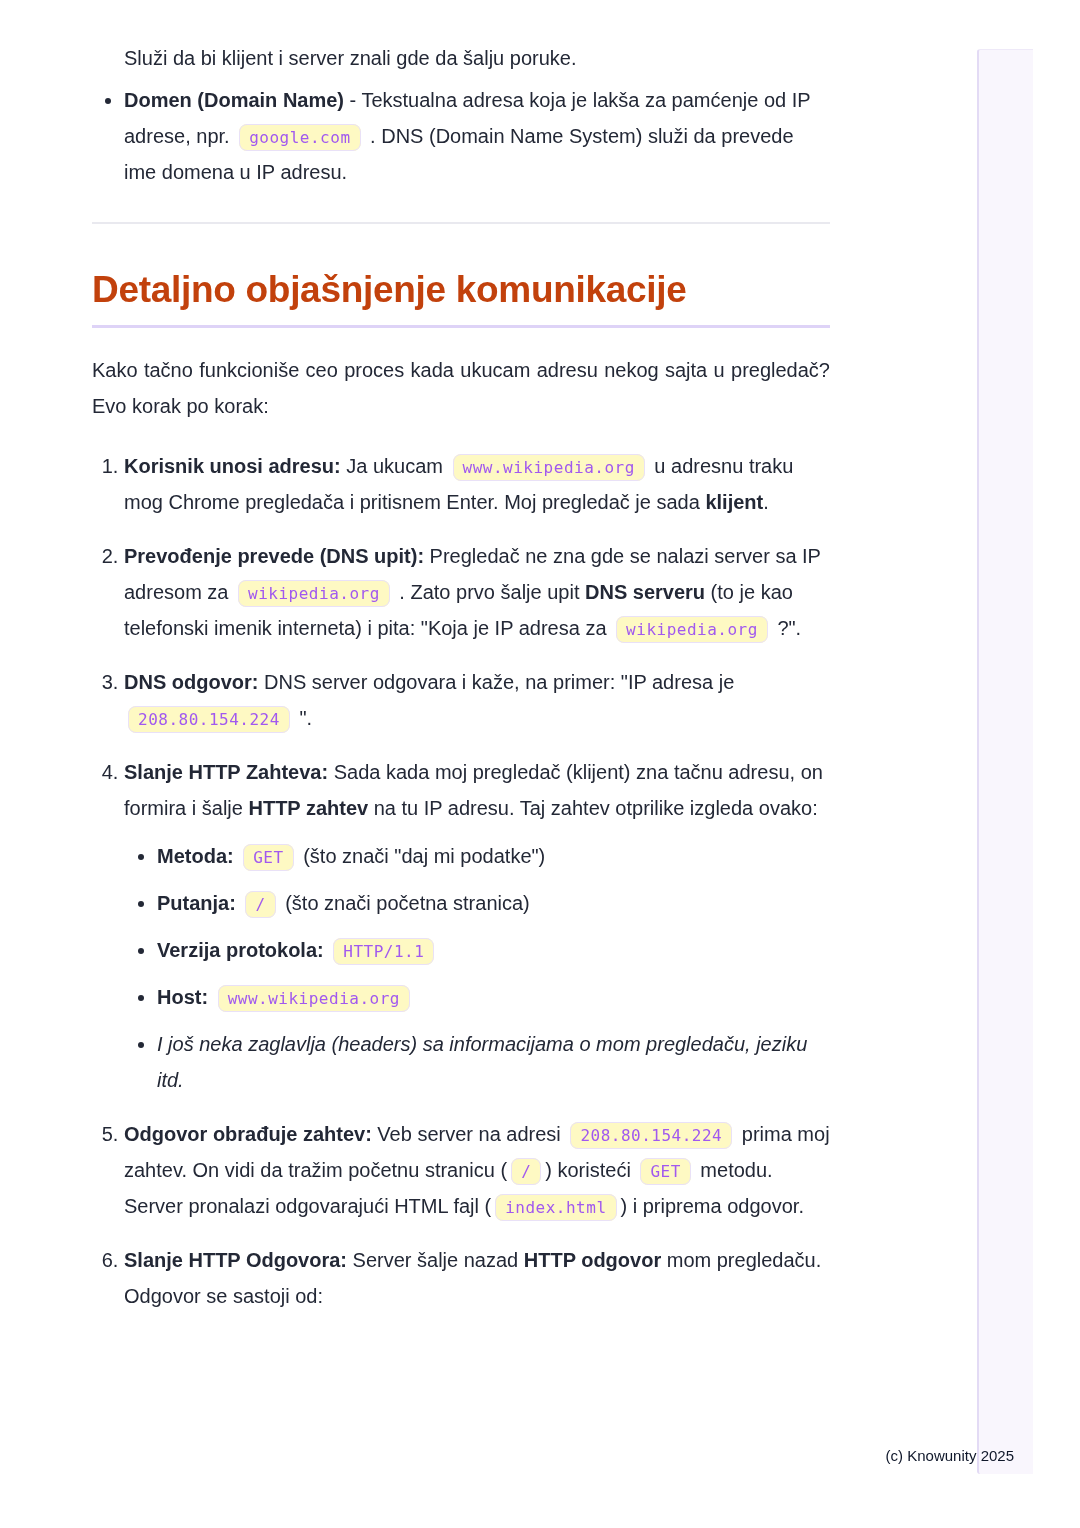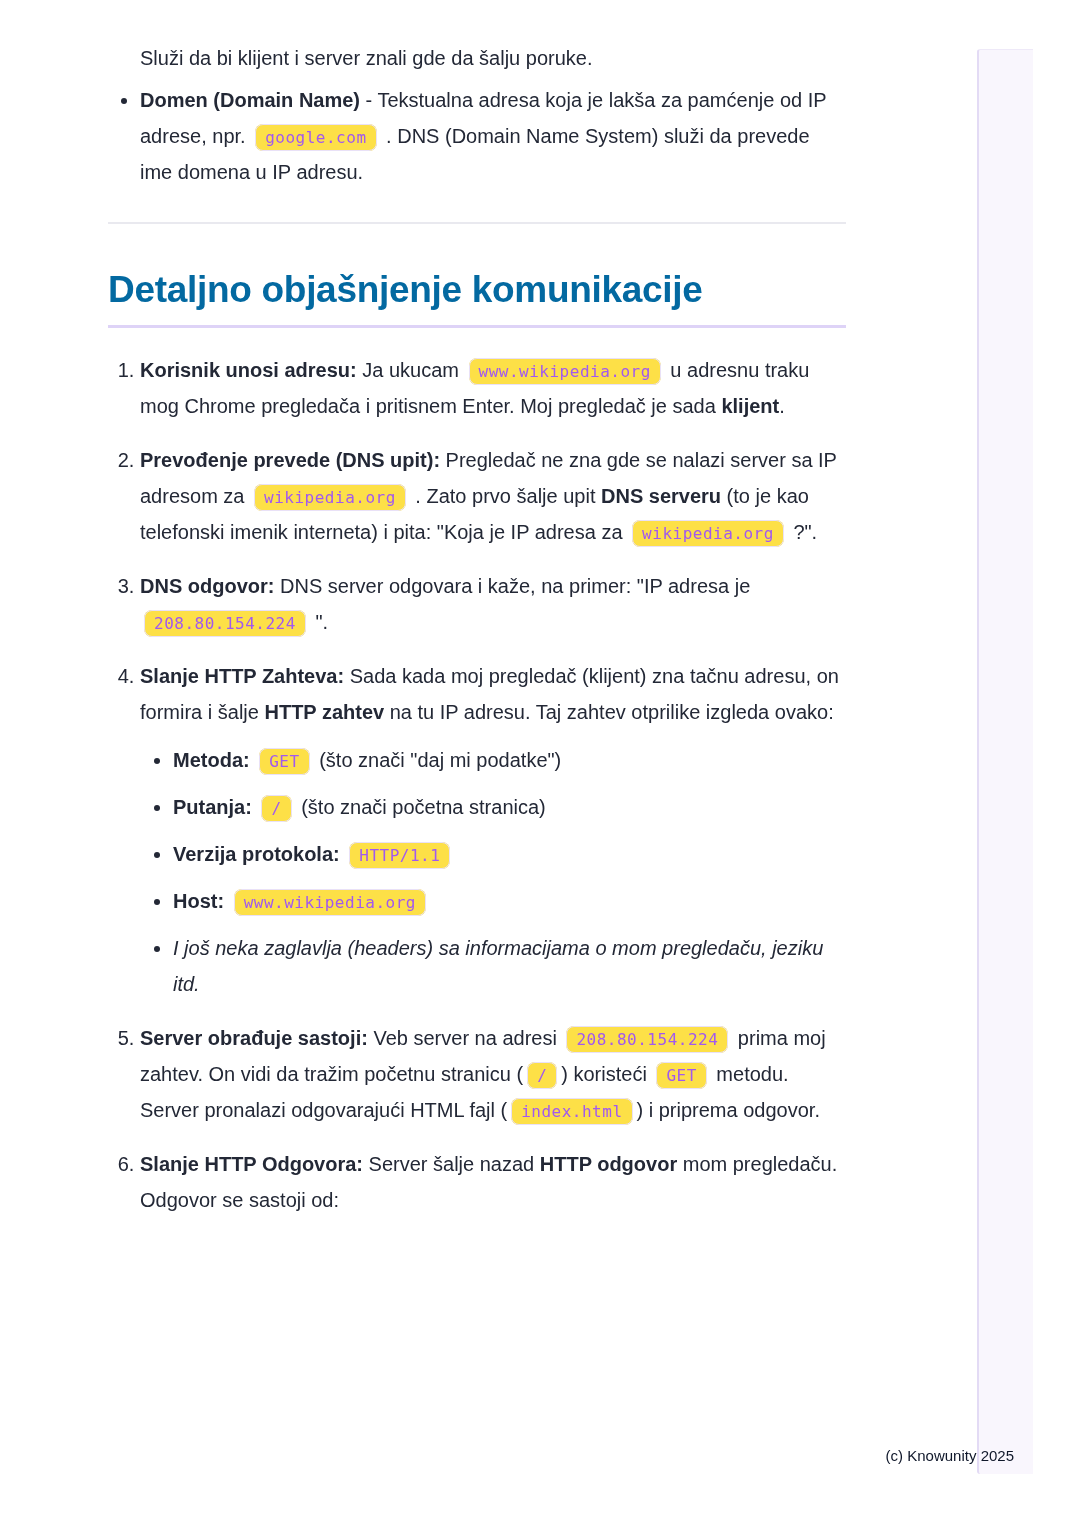--- a/index.html
+++ b/index.html
@@ -6,38 +6,38 @@
   body {
     width: 1080px; height: 1528px;
     background: #ffffff;
     font-family: "Liberation Sans", sans-serif;
     position: relative;
     overflow: hidden;
     color: #232836;
   }
   .content {
     position: absolute;
-    left: 108px; top: 40px;
+    left: 92px; top: 40px;
     width: 738px;
     font-size: 20px;
     line-height: 1.8;
   }
   .cont-line { margin: 0 0 6px 32px; }
   ul.toplist { margin: 0; padding: 0 0 0 32px; list-style: disc; }
   ul.toplist > li { margin: 0; }
   hr.divider {
     border: none; border-top: 2px solid #e9e9ef;
     margin: 32px 0 0 0;
   }
   h1.title {
     margin: 44px 0 0 0;
     font-size: 37px;
     line-height: 1.2;
     font-weight: 700;
-    color: #0369a1;
+    color: #c2410c;
     letter-spacing: -0.3px;
   }
   hr.title-rule {
     border: none; border-top: 3px solid #ded3f7;
     margin: 13px 0 0 0;
   }
   p.intro {
     margin: 24px 0 0 0;
     text-align: justify;
   }
@@ -52,21 +52,21 @@
     padding: 0 0 0 33px;
     list-style: disc;
   }
   ul.sublist > li { margin: 0 0 11px 0; }
   .seg-b { font-weight: 700; }
   .seg-i { font-style: italic; }
   .seg-c {
     font-family: "DejaVu Sans Mono", "Liberation Mono", monospace;
     font-size: 16px;
     color: #a159ef;
-    background: #fde047;
+    background: #fef9c3;
     border: 1.5px solid #e9e1f7;
     border-radius: 8px;
     padding: 3px 9px;
     margin: 0 4px;
     letter-spacing: 0.5px;
     box-decoration-break: clone;
     -webkit-box-decoration-break: clone;
   }
   .side-strip {
     position: absolute;
@@ -94,20 +94,21 @@
 
   <ul class="toplist">
     <li><span class="seg-b">Domen (Domain Name)</span> - Tekstualna adresa koja je lakša za pamćenje od IP adrese, npr. <span class="seg-c">google.com</span> . DNS (Domain Name System) služi da prevede ime domena u IP adresu.</li>
   </ul>
 
   <hr class="divider">
 
   <h1 class="title">Detaljno objašnjenje komunikacije</h1>
   <hr class="title-rule">
 
+  <p class="intro">Kako tačno funkcioniše ceo proces kada ukucam adresu nekog sajta u pregledač? Evo korak po korak:</p>
 
   <ol class="steps">
     <li>
       <span><span class="seg-b">Korisnik unosi adresu:</span> Ja ukucam <span class="seg-c">www.wikipedia.org</span> u adresnu traku mog Chrome pregledača i pritisnem Enter. Moj pregledač je sada <span class="seg-b">klijent</span>.</span>
     </li>
     <li>
       <span><span class="seg-b">Prevođenje prevede (DNS upit):</span> Pregledač ne zna gde se nalazi server sa IP adresom za <span class="seg-c">wikipedia.org</span> . Zato prvo šalje upit <span class="seg-b">DNS serveru</span> (to je kao telefonski imenik interneta) i pita: "Koja je IP adresa za <span class="seg-c">wikipedia.org</span> ?".</span>
     </li>
     <li>
       <span><span class="seg-b">DNS odgovor:</span> DNS server odgovara i kaže, na primer: "IP adresa je <span class="seg-c">208.80.154.224</span> ".</span>
@@ -116,21 +117,21 @@
       <span><span class="seg-b">Slanje HTTP Zahteva:</span> Sada kada moj pregledač (klijent) zna tačnu adresu, on formira i šalje <span class="seg-b">HTTP zahtev</span> na tu IP adresu. Taj zahtev otprilike izgleda ovako:</span>
       <ul class="sublist">
         <li><span class="seg-b">Metoda:</span> <span class="seg-c">GET</span> (što znači "daj mi podatke")</li>
         <li><span class="seg-b">Putanja:</span> <span class="seg-c">/</span> (što znači početna stranica)</li>
         <li><span class="seg-b">Verzija protokola:</span> <span class="seg-c">HTTP/1.1</span></li>
         <li><span class="seg-b">Host:</span> <span class="seg-c">www.wikipedia.org</span></li>
         <li><span class="seg-i">I još neka zaglavlja (headers) sa informacijama o mom pregledaču, jeziku itd.</span></li>
       </ul>
     </li>
     <li>
-      <span><span class="seg-b">Server obrađuje sastoji:</span> Veb server na adresi <span class="seg-c">208.80.154.224</span> prima moj zahtev. On vidi da tražim početnu stranicu (<span class="seg-c">/</span>) koristeći <span class="seg-c">GET</span> metodu. Server pronalazi odgovarajući HTML fajl (<span class="seg-c">index.html</span>) i priprema odgovor.</span>
+      <span><span class="seg-b">Odgovor obrađuje zahtev:</span> Veb server na adresi <span class="seg-c">208.80.154.224</span> prima moj zahtev. On vidi da tražim početnu stranicu (<span class="seg-c">/</span>) koristeći <span class="seg-c">GET</span> metodu. Server pronalazi odgovarajući HTML fajl (<span class="seg-c">index.html</span>) i priprema odgovor.</span>
     </li>
     <li>
       <span><span class="seg-b">Slanje HTTP Odgovora:</span> Server šalje nazad <span class="seg-b">HTTP odgovor</span> mom pregledaču. Odgovor se sastoji od:</span>
     </li>
   </ol>
 
 </div>
 
 <div class="side-strip"></div>
 

